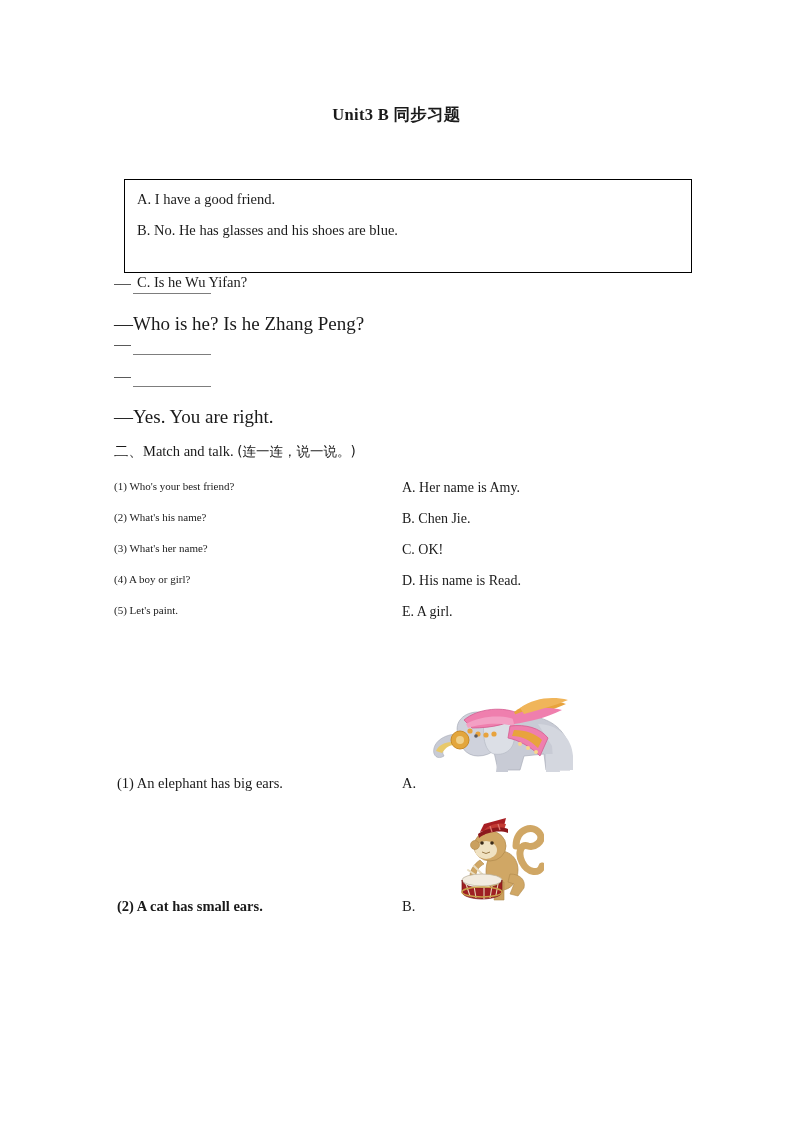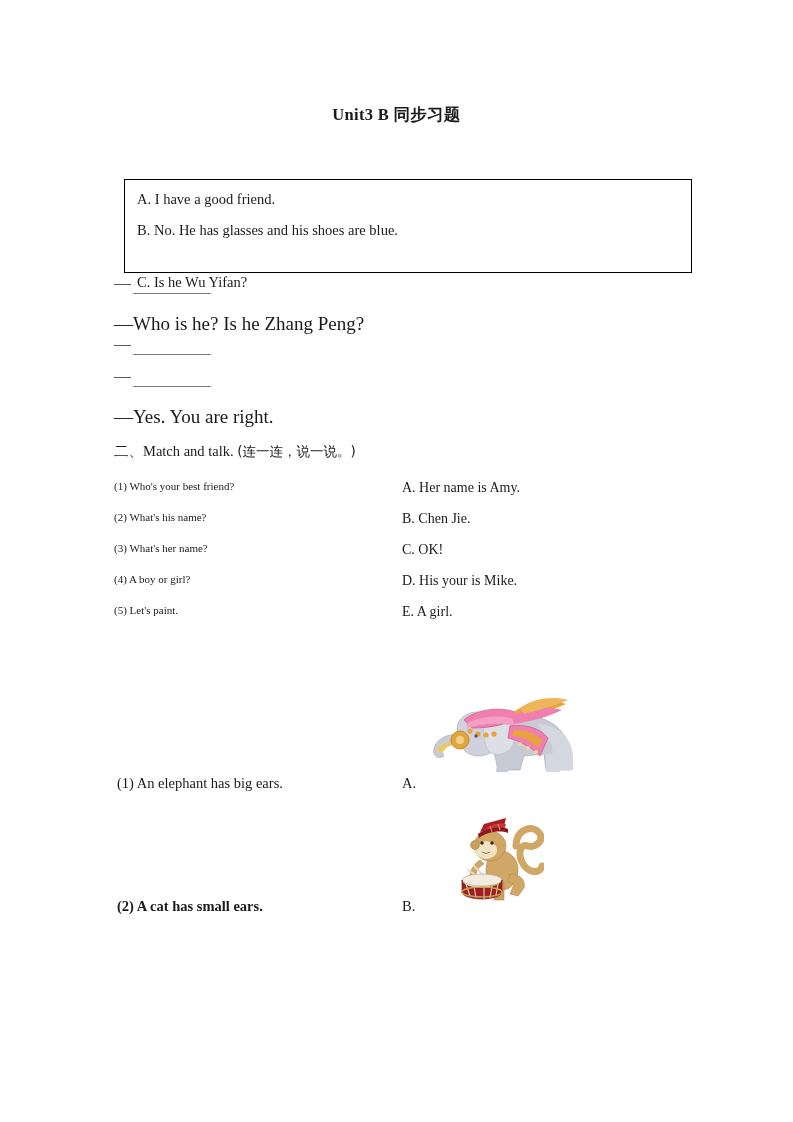--- a/index.html
+++ b/index.html
@@ -165,21 +165,21 @@
 
   <div class="match-q" style="top:480px;">(1) Who's your best friend?</div>
   <div class="match-q" style="top:511px;">(2) What's his name?</div>
   <div class="match-q" style="top:542px;text-align:right;">(3) What's her name?</div>
   <div class="match-q" style="top:573px;">(4) A boy or girl?</div>
   <div class="match-q" style="top:604px;text-align:right;">(5) Let's paint.</div>
 
   <div class="match-a" style="top:480px;">A. Her name is Amy.</div>
   <div class="match-a" style="top:511px;">B. Chen Jie.</div>
   <div class="match-a" style="top:542px;">C. OK!</div>
-  <div class="match-a" style="top:573px;">D. His your is Mike.</div>
+  <div class="match-a" style="top:573px;">D. His name is Read.</div>
   <div class="match-a" style="top:604px;">E. A girl.</div>
 
 
   <div class="lm-figure" style="left:428px; top:694px; width:148px; height:78px;">
     <svg width="148" height="78" viewBox="0 0 148 78" xmlns="http://www.w3.org/2000/svg">
 
       <path d="M52 34 C62 22 92 18 112 24 C130 29 140 42 142 58 L142 76 L118 76 L116 60 L96 62 L92 76 L70 76 L66 58 Z" fill="#c8cbd5" stroke="#a9adb9" stroke-width="0.7"></path>
 
       <path d="M110 30 C130 30 144 44 145 62 L145 76 L126 76 L124 52 Z" fill="#d4d7df"></path>
 

